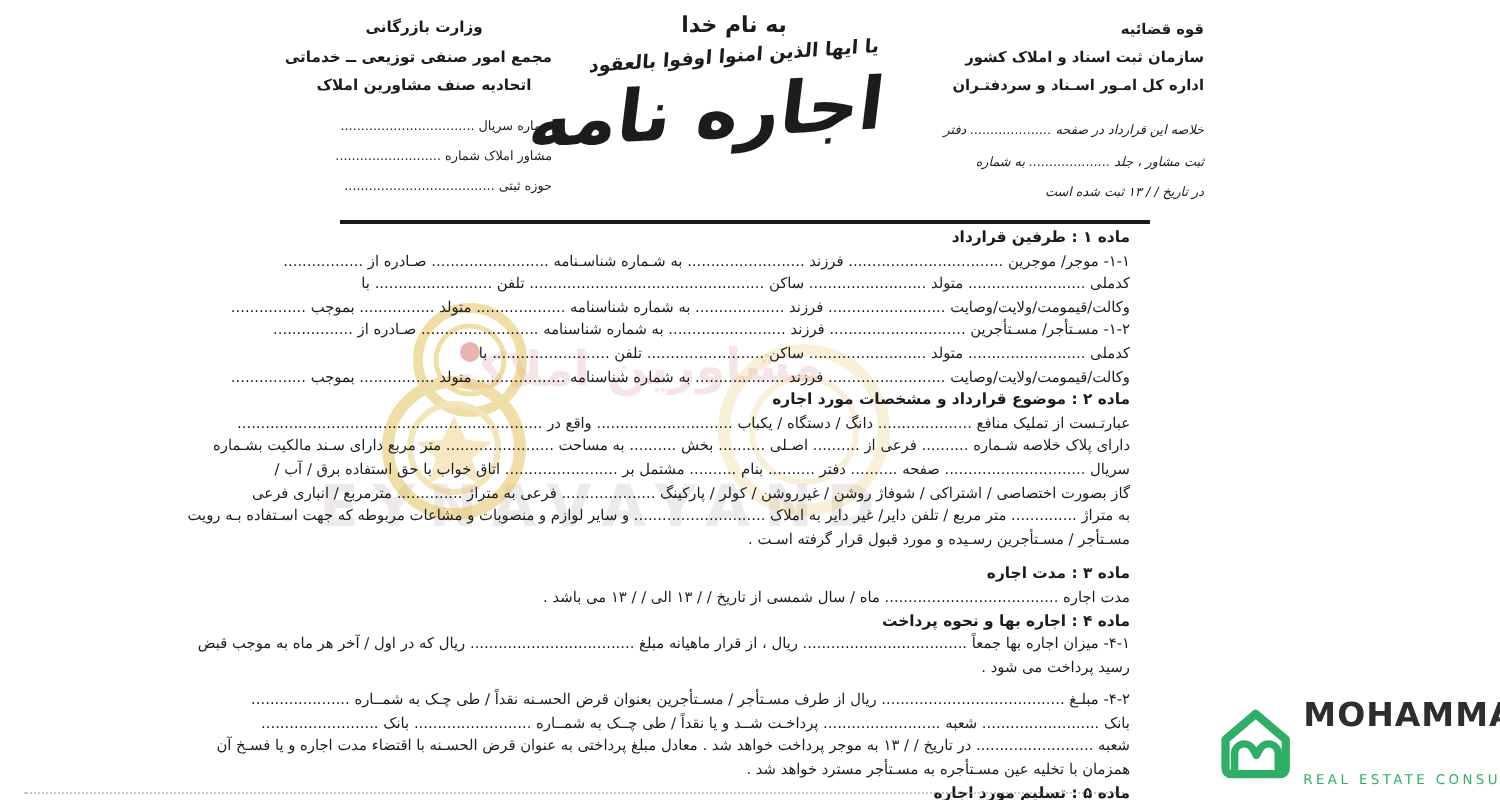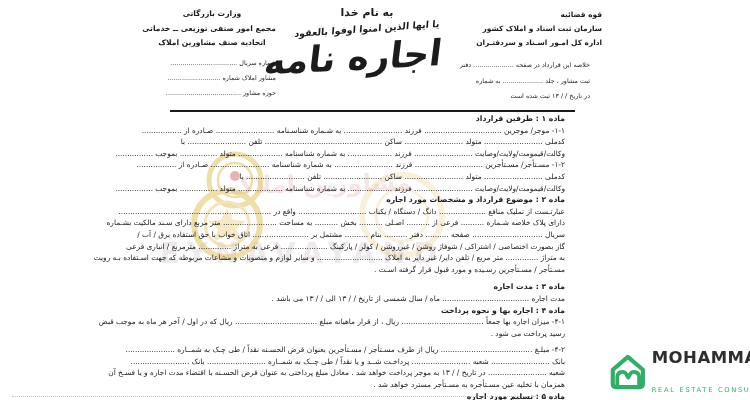--- a/index.html
+++ b/index.html
@@ -12,21 +12,21 @@
   .hdr-left .org{font-size:7.6px;font-weight:bold;line-height:14.5px;white-space:nowrap;}
   .hdr-left .fields{margin-top:5px;text-align:right;font-size:6.4px;line-height:15px;color:#222;white-space:nowrap;}
   
   .hdr-center{position:absolute;top:6px;left:292px;width:150px;text-align:center;}
   .bismillah{font-size:11px;font-weight:bold;}
   .verse{font-size:9.5px;font-weight:bold;margin-top:4px;transform:rotate(-4deg) skewX(-8deg);white-space:nowrap;}
   .big-title{font-size:36px;font-weight:900;margin-top:2px;transform:rotate(-3deg) skewX(-10deg);letter-spacing:-1px;white-space:nowrap;}
   
   .hdr-right{position:absolute;top:8px;left:484px;width:118px;text-align:right;}
   .hdr-right .org{font-size:7.4px;font-weight:bold;line-height:14px;white-space:nowrap;}
-  .reg-block{position:absolute;top:58px;left:472px;width:118px;font-size:6.4px;line-height:15.5px;text-align:right;white-space:nowrap;}
+  .reg-block{position:absolute;top:58px;left:484px;width:118px;font-size:6.4px;line-height:15.5px;text-align:right;white-space:nowrap;font-style:italic;}
   .hrule{position:absolute;top:110px;left:170px;width:405px;height:2px;background:#1a1a1a;}
   
   .form-body{position:absolute;top:113px;right:185px;left:8px;font-size:7.4px;line-height:11.6px;text-align:right;}
   .form-line{white-space:nowrap;overflow:hidden;}
   .form-line.bold{font-weight:bold;font-size:7.7px;}
   .gap6{margin-top:6px;}
   .gap5{margin-top:5px;}
   .cutoff{position:absolute;top:396px;left:12px;width:550px;border-top:1px dotted #9a9a9a;opacity:.55;}
   
   .wm-emblem{position:absolute;top:146px;left:183px;width:100px;height:115px;opacity:.5;}
@@ -61,21 +61,21 @@
     <circle cx="47" cy="47" r="26" fill="none" stroke="#e3bf55" stroke-width="3"></circle>
   </svg>
 
   <div class="hdr-left">
     <div class="org">وزارت بازرگانی</div>
     <div class="org">مجمع امور صنفی توزیعی ــ خدماتی</div>
     <div class="org">اتحادیه صنف مشاورین املاک</div>
     <div class="fields">
       <div>شماره سریال .................................</div>
       <div>مشاور املاک شماره ..........................</div>
-      <div>حوزه مشاور .....................................</div>
+      <div>حوزه ثبتی .....................................</div>
     </div>
   </div>
 
   <div class="hdr-center">
     <div class="bismillah">به نام خدا</div>
     <div class="verse">يا ايها الذين امنوا اوفوا بالعقود</div>
     <div class="big-title">اجاره نامه</div>
   </div>
 
   <div class="hdr-right">

